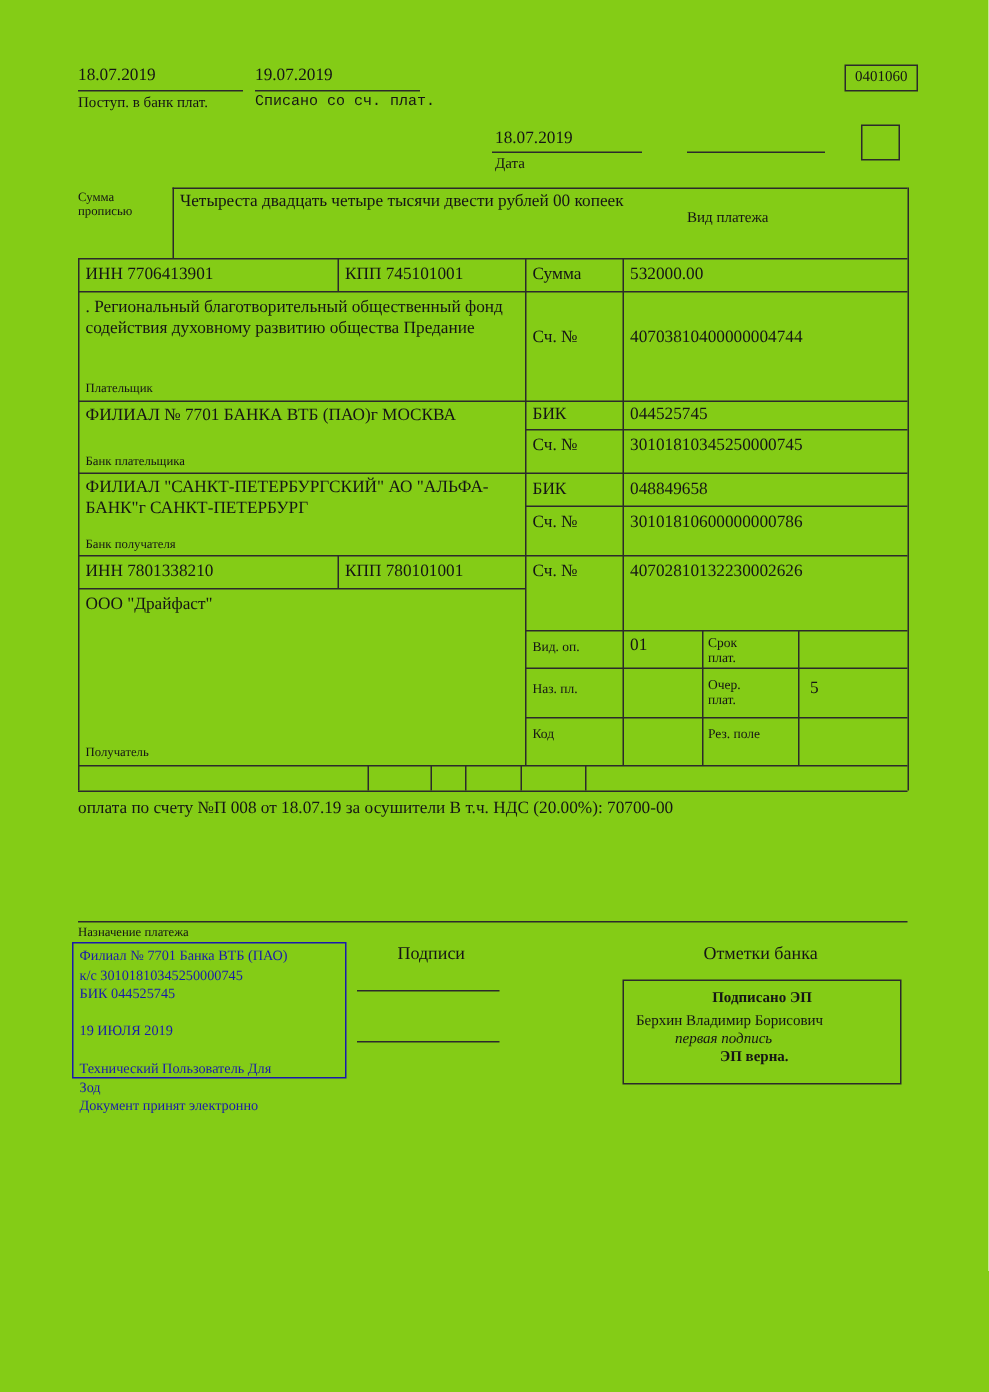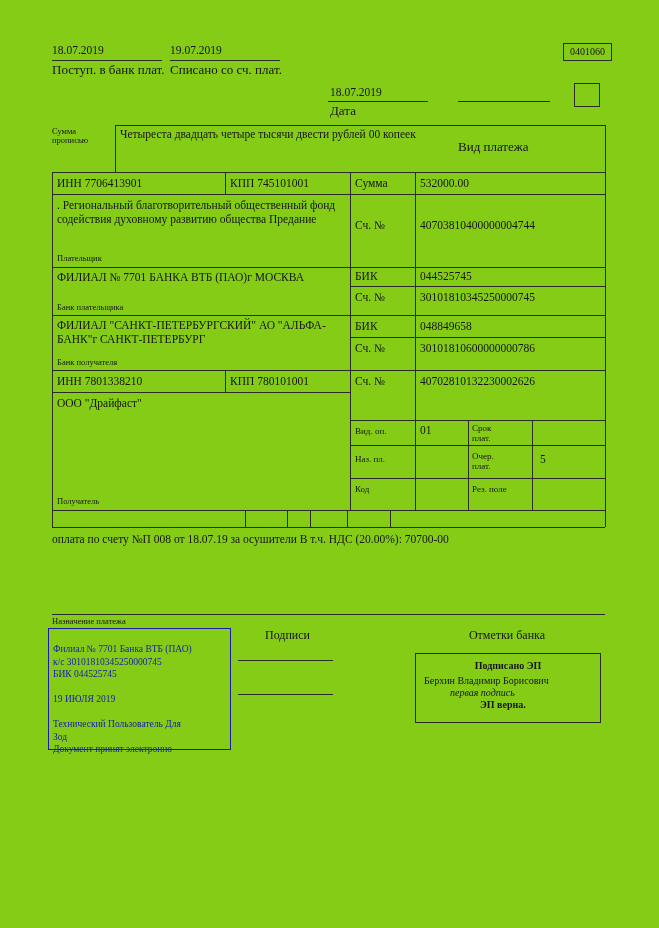--- a/index.html
+++ b/index.html
@@ -7,42 +7,42 @@
         font-family:"Liberation Serif", serif;color:#151515;overflow:hidden;}
   .abs{position:absolute;}
   .hl{position:absolute;height:1px;background:#2b2b2b;}
   .vl{position:absolute;width:1px;background:#2b2b2b;}
   .box{position:absolute;border:1px solid #2b2b2b;box-sizing:border-box;}
   .t12{font-size:12px;line-height:1.15;}
   .t11{font-size:11.5px;line-height:1.18;}
   .t10{font-size:10px;line-height:1.15;}
   .t9{font-size:9px;line-height:1.12;}
   .t8{font-size:8.5px;line-height:1.1;}
-  .t7{font-size:13px;line-height:1.1;}
+  .t7{font-size:10px;line-height:1.1;}
   .bold{font-weight:bold;}
   .ital{font-style:italic;}
-  .stamp{position:absolute;left:48px;top:628px;width:183px;height:122px;
+  .stamp{position:absolute;left:48px;top:628px;width:183px;height:91px;
          border:1px solid #1a1aad;box-sizing:border-box;color:#1a1aad;
-         font-size:9.5px;line-height:1.28;padding:14px 4px;}
+         font-size:9.5px;line-height:1.28;padding:3px 4px;}
   .stamp-line{min-height:12.5px;}
   .sigbox{position:absolute;left:415px;top:653px;width:186px;height:70px;
           border:1px solid #2b2b2b;box-sizing:border-box;font-size:10px;}
 </style>
 </head>
 <body>
 
 <div class="page">
 
   <div class="abs t11" style="left:52px;top:44px;">18.07.2019</div>
   <div class="hl" style="left:52px;top:60px;width:110px;"></div>
   <div class="abs t7" style="left:52px;top:63px;">Поступ. в банк плат.</div>
 
   <div class="abs t11" style="left:170px;top:44px;">19.07.2019</div>
   <div class="hl" style="left:170px;top:60px;width:110px;"></div>
-  <div class="abs t7" style="left:170px;top:63px;">Списано со сч. плат.</div>
+  <div class="abs t7" style="left:170px;top:63px;font-family:Liberation Mono, monospace;">Списано со сч. плат.</div>
 
   <div class="box t10" style="left:563px;top:43px;width:49px;height:18px;text-align:center;line-height:16px;">0401060</div>
 
   <div class="abs t11" style="left:330px;top:86px;">18.07.2019</div>
   <div class="hl" style="left:328px;top:101px;width:100px;"></div>
   <div class="abs t7" style="left:330px;top:104px;">Дата</div>
   <div class="hl" style="left:458px;top:101px;width:92px;"></div>
   <div class="abs t7" style="left:458px;top:104px;margin-top:36px;">Вид платежа</div>
   <div class="box" style="left:574px;top:83px;width:26px;height:24px;"></div>
 

